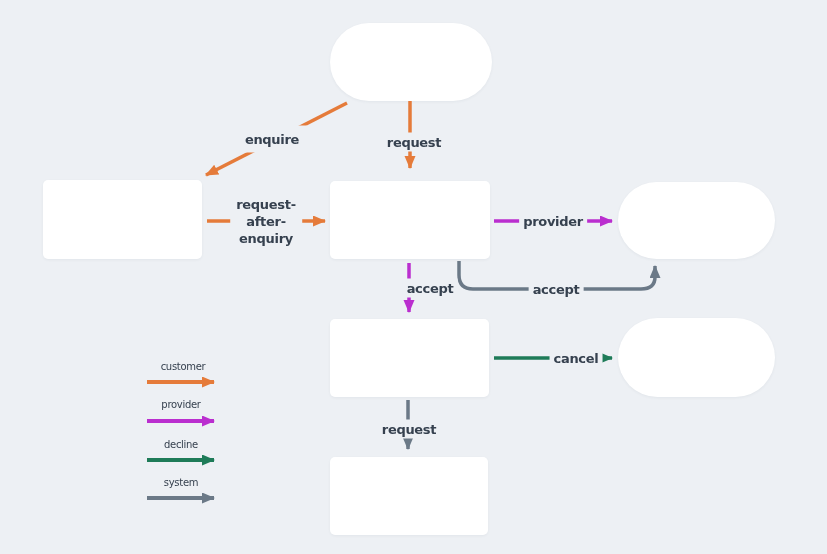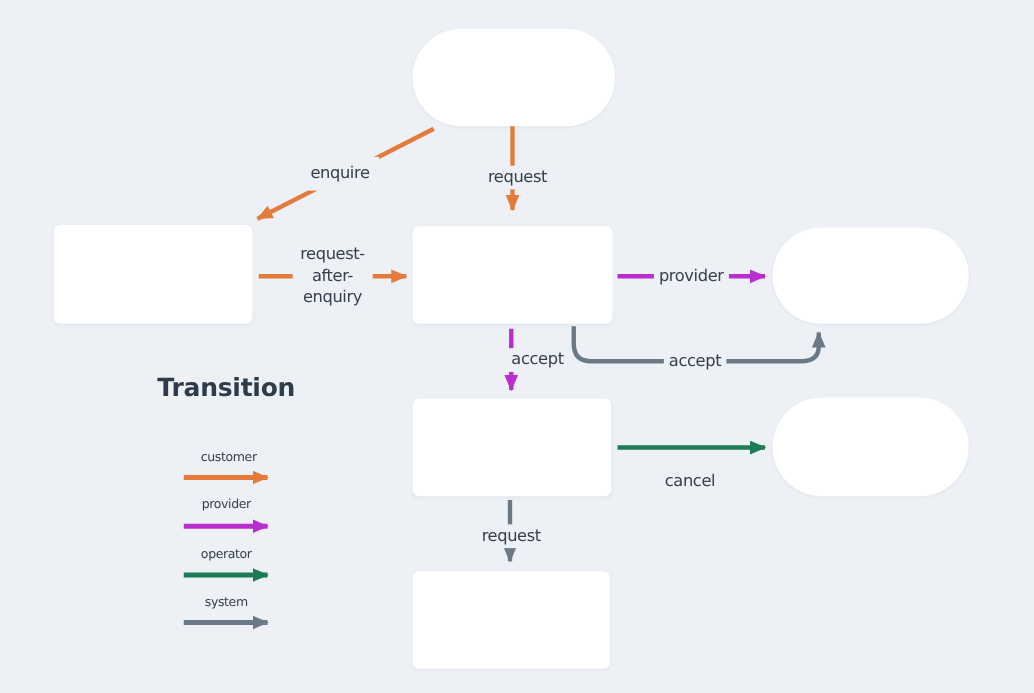--- a/index.html
+++ b/index.html
@@ -52,20 +52,21 @@
   .lbl {
     position: absolute;
     transform: translate(-50%, -50%);
     background: var(--c-background);
     padding: 2px 4px;
     font-size: 13px;
     letter-spacing: -0.3px;
     line-height: 15px;
     white-space: nowrap;
     color: var(--c-text);
+    font-weight: bold;
   }
   .lbl.multiline { text-align: center; line-height: 17px; padding: 2px 6px; }
   .lbl.multiline div { white-space: nowrap; }
   .lbl.no-bg { background: transparent; padding: 6px 8px; background: var(--c-background); }
 
   .legend-title {
     position: absolute;
     left: 181px; top: 296px;
     transform: translateX(-50%);
     text-align: center;
@@ -131,26 +132,25 @@
   <div class="lbl no-bg" style="left:272px; top:139px;">enquire</div>
   <div class="lbl" style="left:414px; top:142px;">request</div>
   <div class="lbl multiline" style="left:266px; top:221px;">
     <div>request-</div>
     <div>after-</div>
     <div>enquiry</div>
   </div>
   <div class="lbl" style="left:553px; top:221px;">provider</div>
   <div class="lbl" style="left:410px; top:288px;margin-left:20px;">accept</div>
   <div class="lbl" style="left:556px; top:289px;">accept</div>
-  <div class="lbl" style="left:552px; top:358px;margin-top:27px;">cancel</div>
+  <div class="lbl" style="left:576px; top:358px;">cancel</div>
   <div class="lbl" style="left:409px; top:429px;">request</div>
 
   <div>
     <div class="legend-title">
-      <div>Transition</div>
     </div>
     <div class="legend-label" style="left:183px; top:366px;">customer</div>
     <div class="legend-label" style="left:181px; top:404px;">provider</div>
-    <div class="legend-label" style="left:181px; top:444px;">operator</div>
+    <div class="legend-label" style="left:181px; top:444px;">decline</div>
     <div class="legend-label" style="left:181px; top:482px;">system</div>
   </div>
 
 </div>
 
 </body></html>

